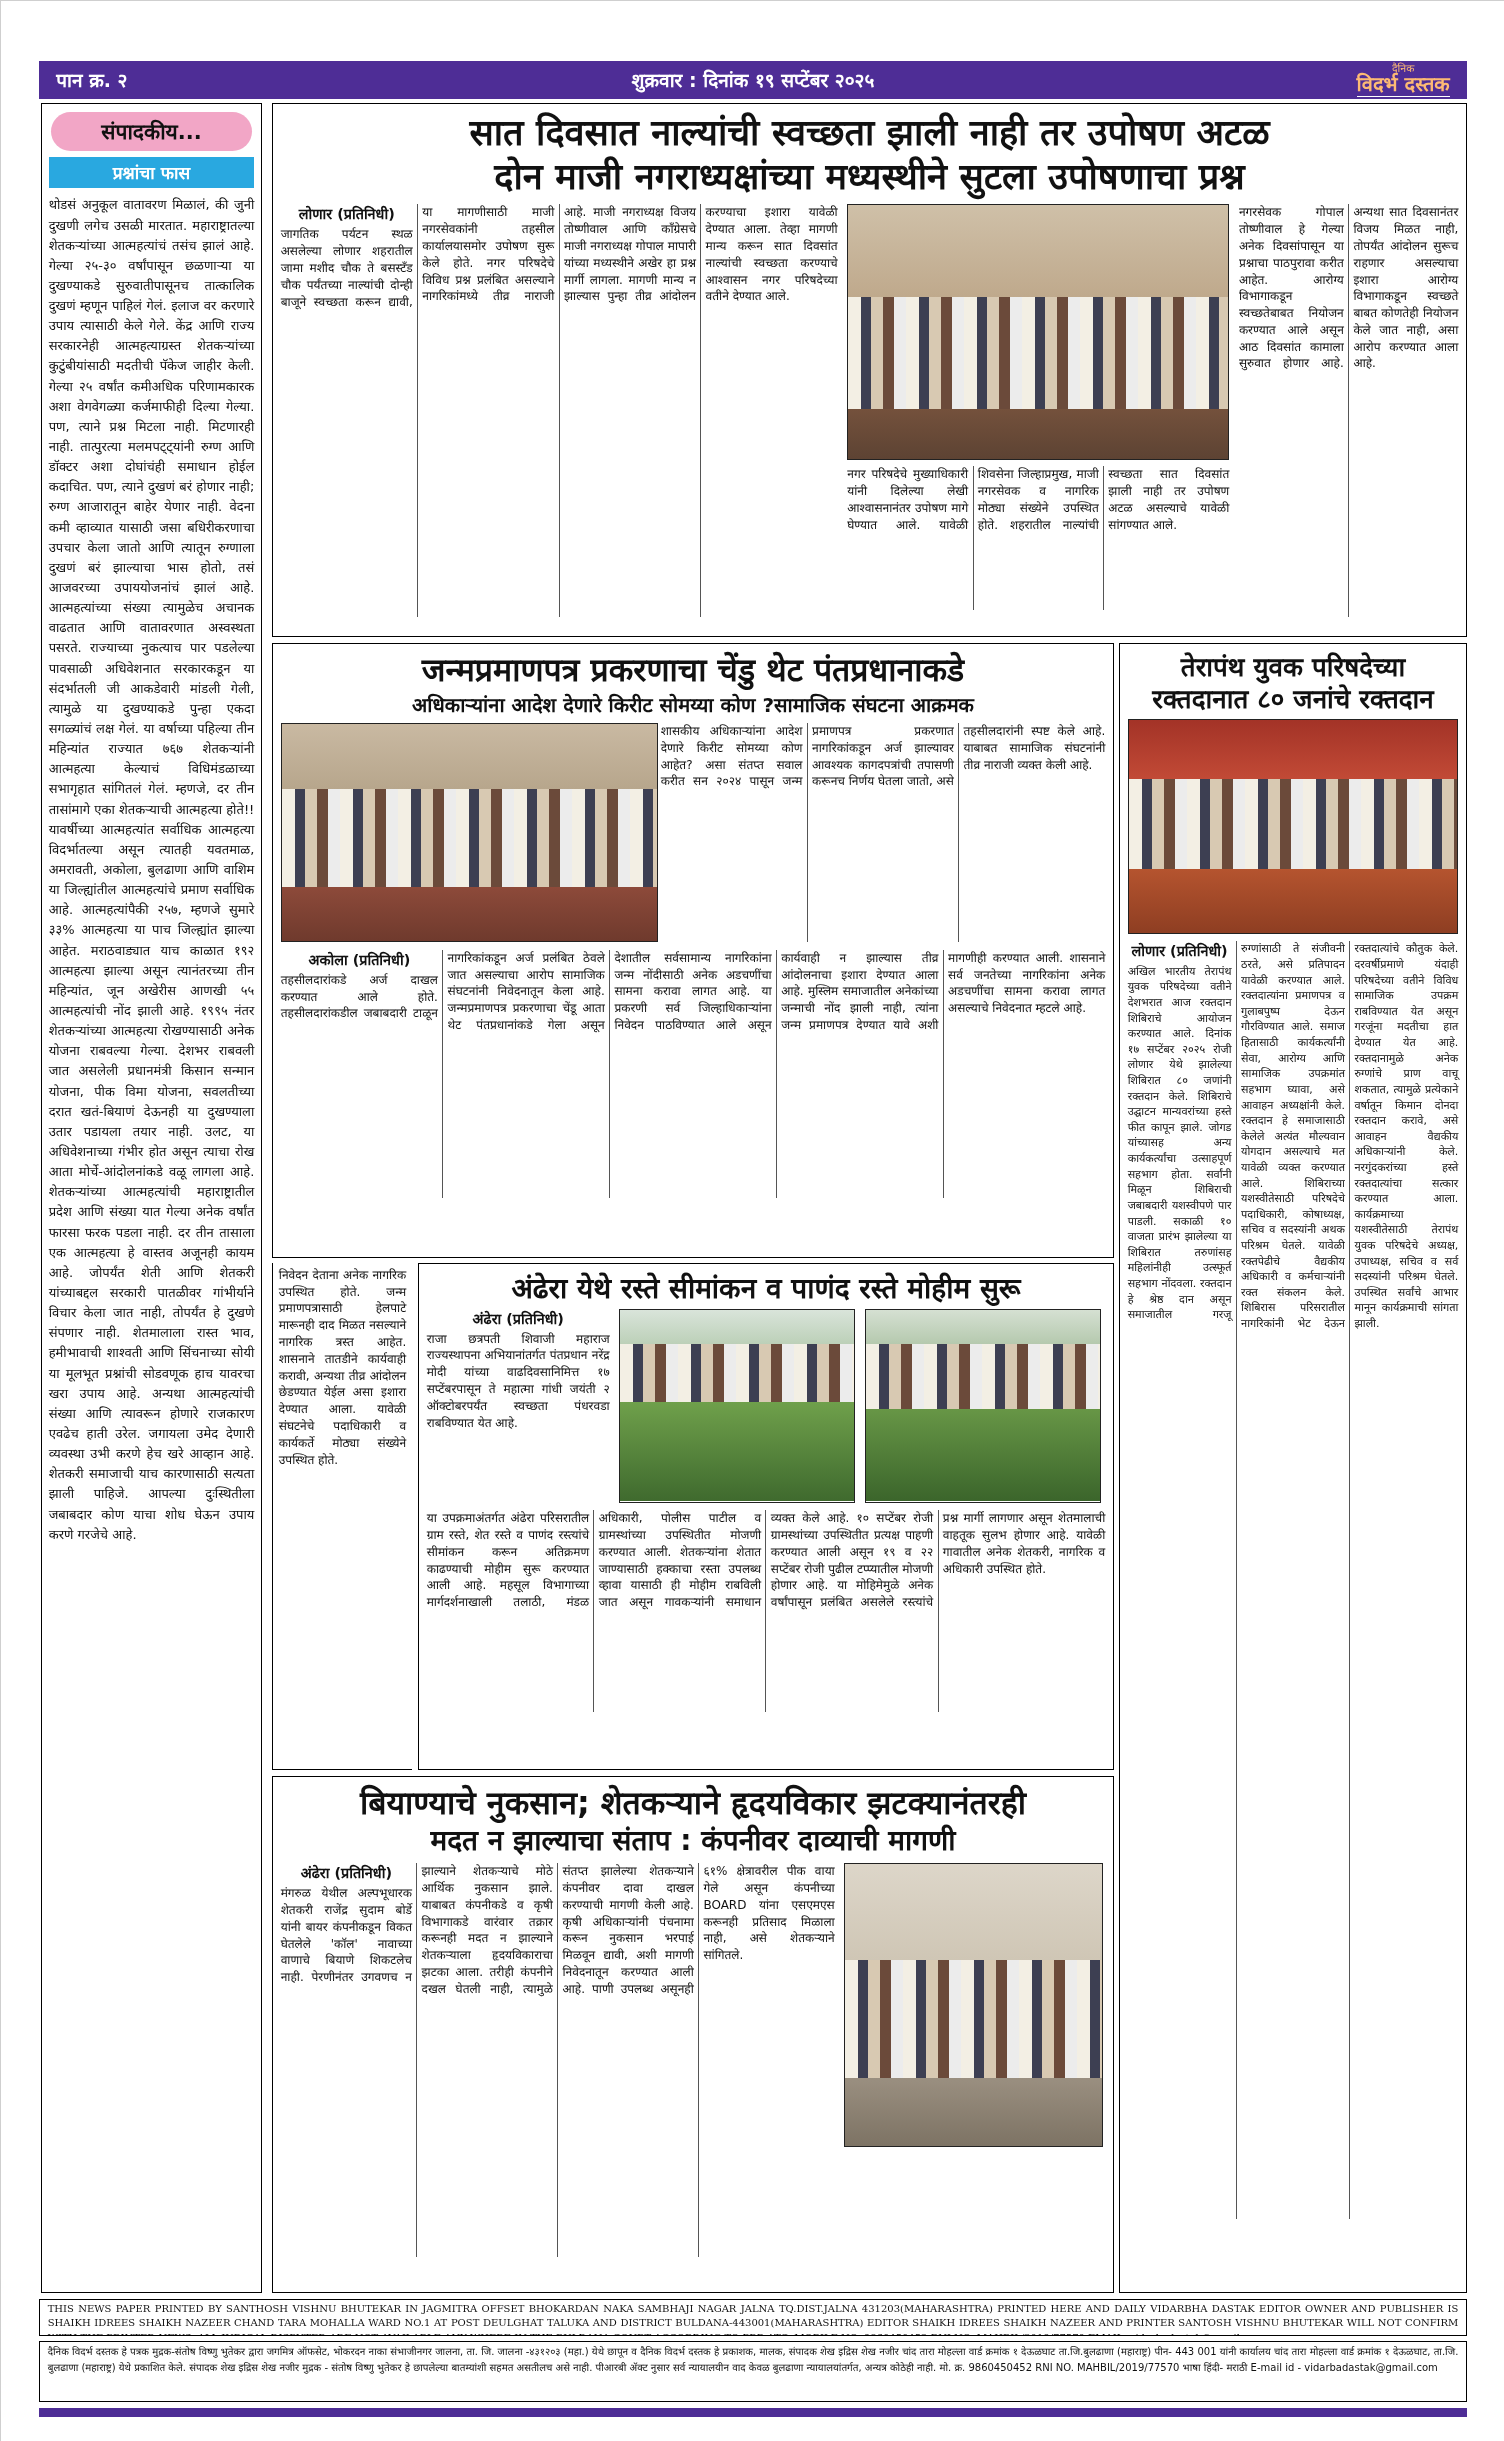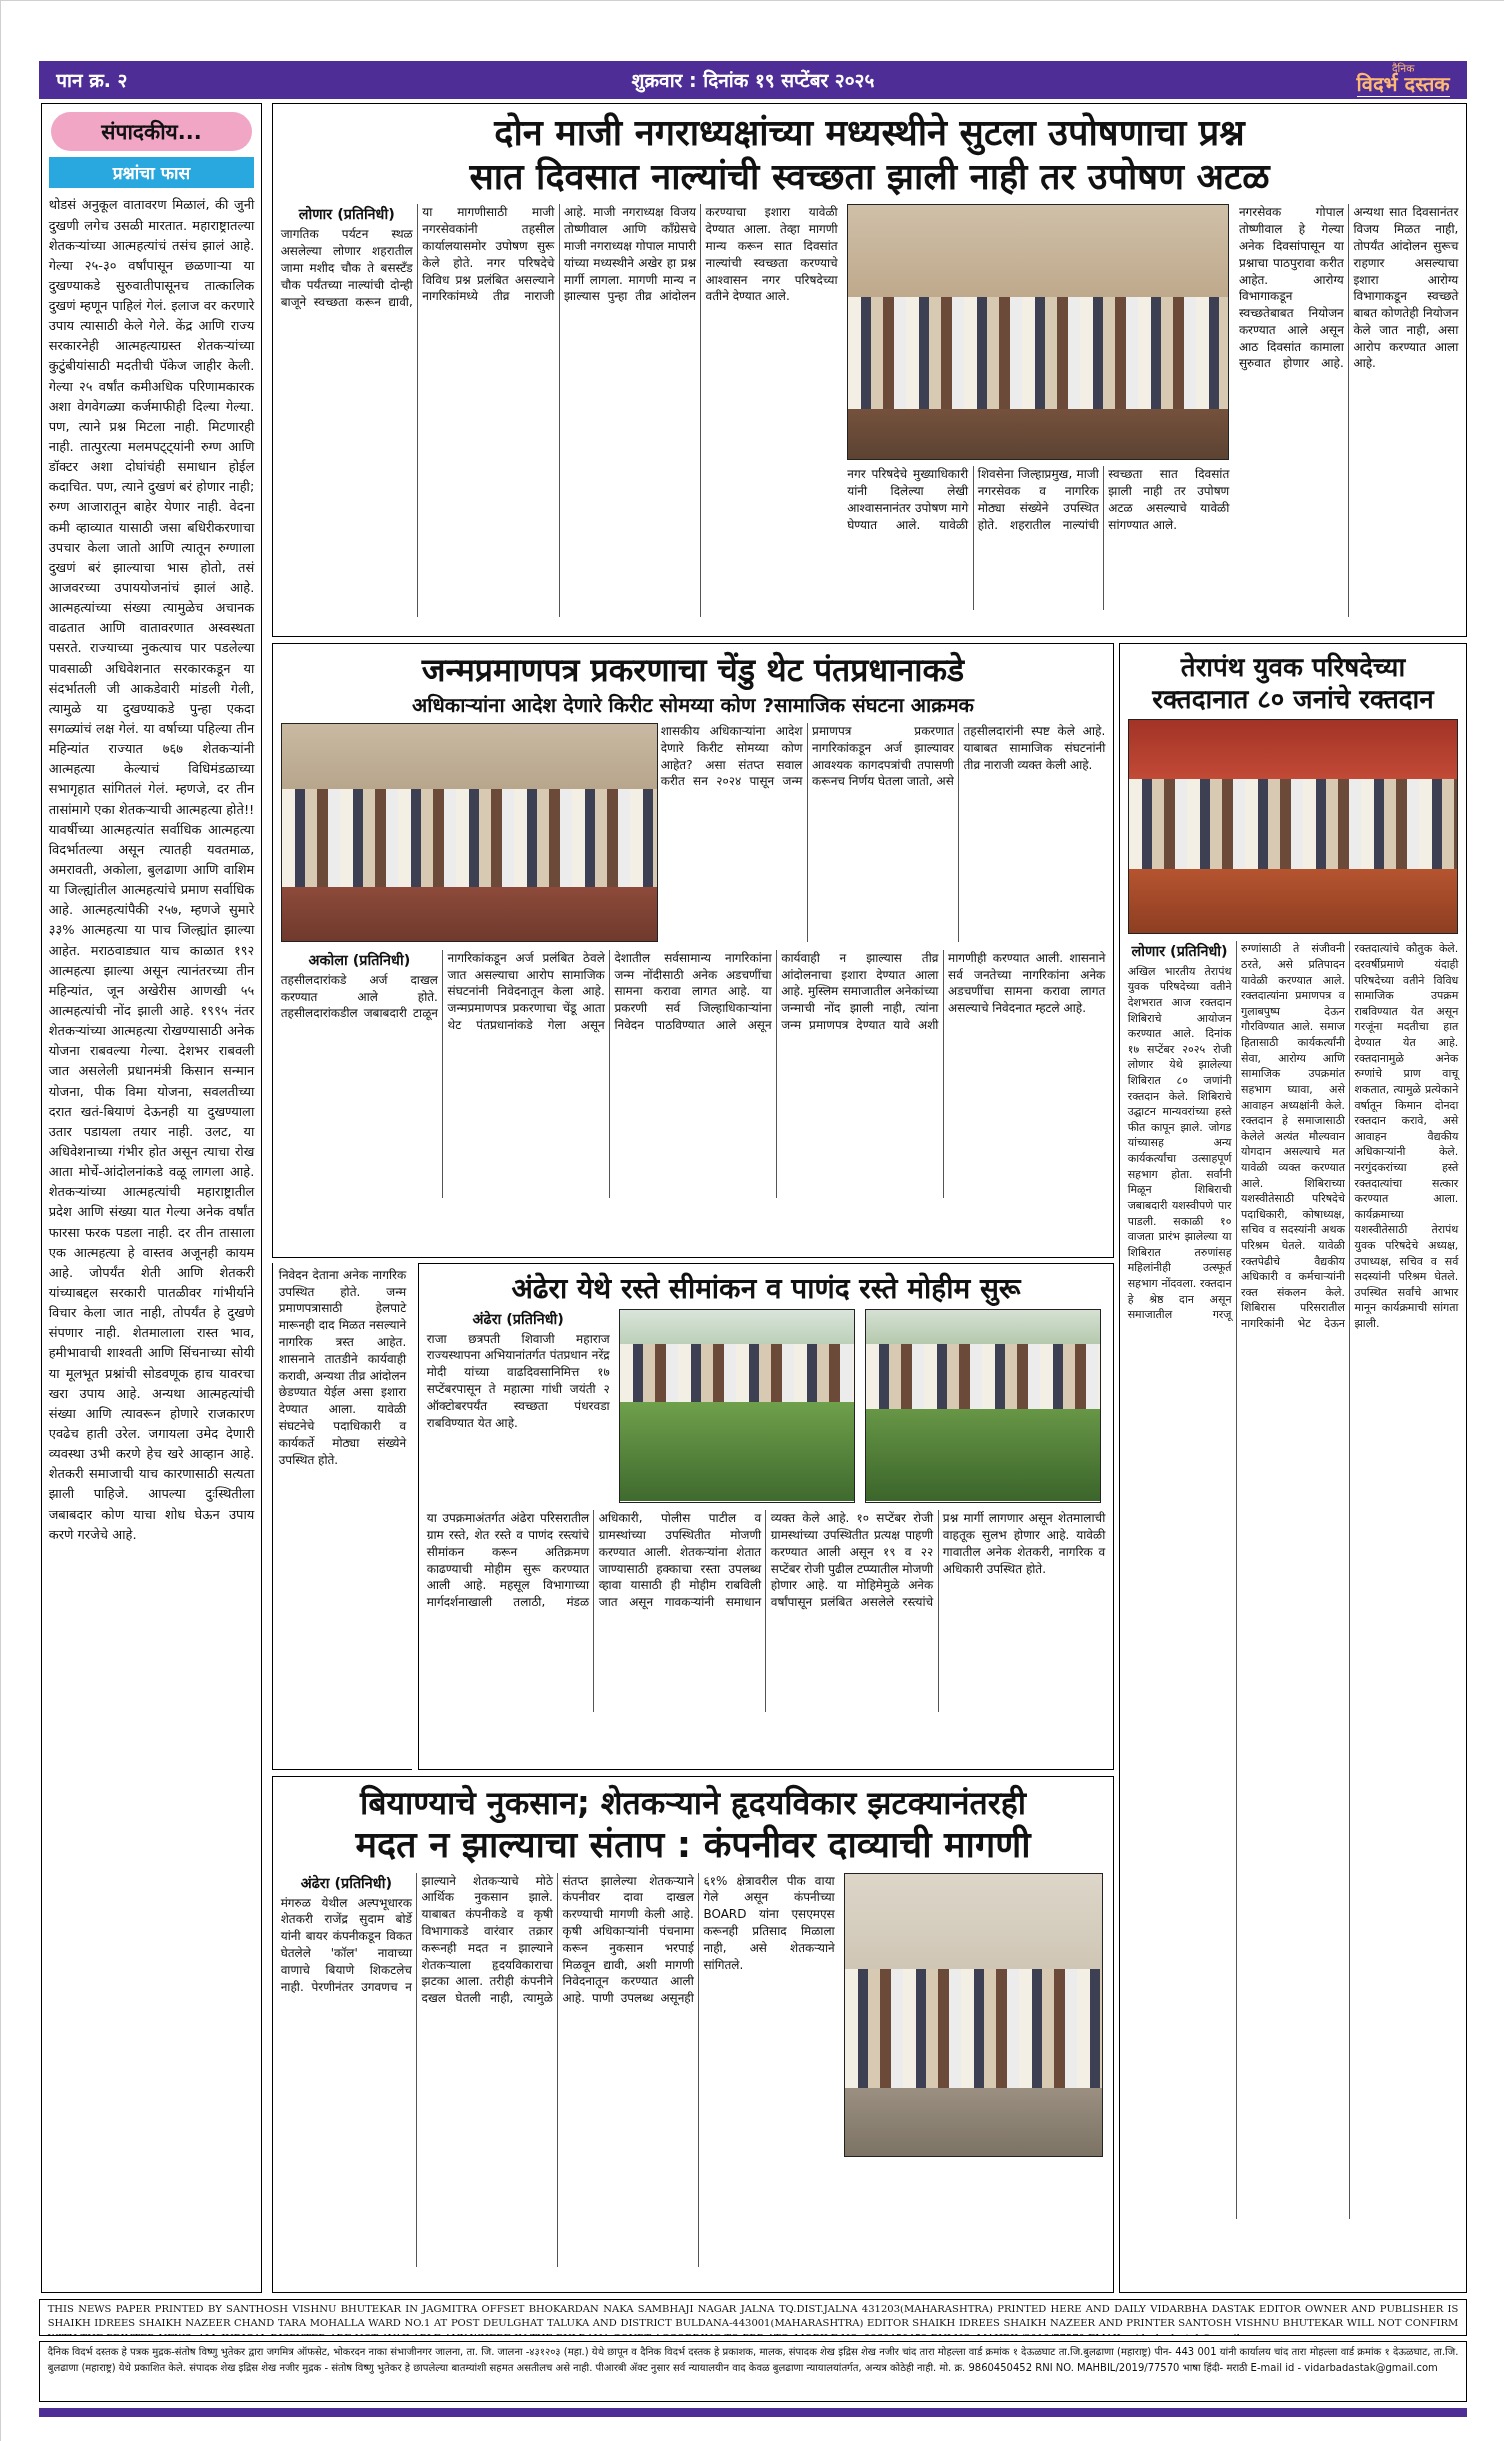--- a/index.html
+++ b/index.html
@@ -80,22 +80,22 @@
     </span>
   </div>
 
   <div class="editorial">
     <div class="ed-pill">संपादकीय...</div>
     <div class="ed-band">प्रश्नांचा फास</div>
     <div class="ed-body">थोडसं अनुकूल वातावरण मिळालं, की जुनी दुखणी लगेच उसळी मारतात. महाराष्ट्रातल्या शेतकऱ्यांच्या आत्महत्यांचं तसंच झालं आहे. गेल्या २५-३० वर्षांपासून छळणाऱ्या या दुखण्याकडे सुरुवातीपासूनच तात्कालिक दुखणं म्हणून पाहिलं गेलं. इलाज वर करणारे उपाय त्यासाठी केले गेले. केंद्र आणि राज्य सरकारनेही आत्महत्याग्रस्त शेतकऱ्यांच्या कुटुंबीयांसाठी मदतीची पॅकेज जाहीर केली. गेल्या २५ वर्षांत कमीअधिक परिणामकारक अशा वेगवेगळ्या कर्जमाफीही दिल्या गेल्या. पण, त्याने प्रश्न मिटला नाही. मिटणारही नाही. तात्पुरत्या मलमपट्ट्यांनी रुग्ण आणि डॉक्टर अशा दोघांचंही समाधान होईल कदाचित. पण, त्याने दुखणं बरं होणार नाही; रुग्ण आजारातून बाहेर येणार नाही. वेदना कमी व्हाव्यात यासाठी जसा बधिरीकरणाचा उपचार केला जातो आणि त्यातून रुग्णाला दुखणं बरं झाल्याचा भास होतो, तसं आजवरच्या उपाययोजनांचं झालं आहे. आत्महत्यांच्या संख्या त्यामुळेच अचानक वाढतात आणि वातावरणात अस्वस्थता पसरते. राज्याच्या नुकत्याच पार पडलेल्या पावसाळी अधिवेशनात सरकारकडून या संदर्भातली जी आकडेवारी मांडली गेली, त्यामुळे या दुखण्याकडे पुन्हा एकदा सगळ्यांचं लक्ष गेलं. या वर्षाच्या पहिल्या तीन महिन्यांत राज्यात ७६७ शेतकऱ्यांनी आत्महत्या केल्याचं विधिमंडळाच्या सभागृहात सांगितलं गेलं. म्हणजे, दर तीन तासांमागे एका शेतकऱ्याची आत्महत्या होते!! यावर्षीच्या आत्महत्यांत सर्वाधिक आत्महत्या विदर्भातल्या असून त्यातही यवतमाळ, अमरावती, अकोला, बुलढाणा आणि वाशिम या जिल्ह्यांतील आत्महत्यांचे प्रमाण सर्वाधिक आहे. आत्महत्यांपैकी २५७, म्हणजे सुमारे ३३% आत्महत्या या पाच जिल्ह्यांत झाल्या आहेत. मराठवाड्यात याच काळात १९२ आत्महत्या झाल्या असून त्यानंतरच्या तीन महिन्यांत, जून अखेरीस आणखी ५५ आत्महत्यांची नोंद झाली आहे. १९९५ नंतर शेतकऱ्यांच्या आत्महत्या रोखण्यासाठी अनेक योजना राबवल्या गेल्या. देशभर राबवली जात असलेली प्रधानमंत्री किसान सन्मान योजना, पीक विमा योजना, सवलतीच्या दरात खतं-बियाणं देऊनही या दुखण्याला उतार पडायला तयार नाही. उलट, या अधिवेशनाच्या गंभीर होत असून त्याचा रोख आता मोर्चे-आंदोलनांकडे वळू लागला आहे. शेतकऱ्यांच्या आत्महत्यांची महाराष्ट्रातील प्रदेश आणि संख्या यात गेल्या अनेक वर्षांत फारसा फरक पडला नाही. दर तीन तासाला एक आत्महत्या हे वास्तव अजूनही कायम आहे. जोपर्यंत शेती आणि शेतकरी यांच्याबद्दल सरकारी पातळीवर गांभीर्याने विचार केला जात नाही, तोपर्यंत हे दुखणे संपणार नाही. शेतमालाला रास्त भाव, हमीभावाची शाश्वती आणि सिंचनाच्या सोयी या मूलभूत प्रश्नांची सोडवणूक हाच यावरचा खरा उपाय आहे. अन्यथा आत्महत्यांची संख्या आणि त्यावरून होणारे राजकारण एवढेच हाती उरेल. जगायला उमेद देणारी व्यवस्था उभी करणे हेच खरे आव्हान आहे. शेतकरी समाजाची याच कारणासाठी सत्यता झाली पाहिजे. आपल्या दुःस्थितीला जबाबदार कोण याचा शोध घेऊन उपाय करणे गरजेचे आहे.</div>
   </div>
 
   <div class="artbox" id="a1">
+    <div class="hl" style="font-size:36px">सात दिवसात नाल्यांची स्वच्छता झाली नाही तर उपोषण अटळ</div>
     <div class="hl" style="font-size:36px">दोन माजी नगराध्यक्षांच्या मध्यस्थीने सुटला उपोषणाचा प्रश्न</div>
-    <div class="hl" style="font-size:36px">सात दिवसात नाल्यांची स्वच्छता झाली नाही तर उपोषण अटळ</div>
     <div class="content">
       <div class="cA cols body-txt">
         <span class="byline">लोणार (प्रतिनिधी)</span>
         <span>जागतिक पर्यटन स्थळ असलेल्या लोणार शहरातील जामा मशीद चौक ते बसस्टँड चौक पर्यंतच्या नाल्यांची दोन्ही बाजूने स्वच्छता करून द्यावी, या मागणीसाठी माजी नगरसेवकांनी तहसील कार्यालयासमोर उपोषण सुरू केले होते. नगर परिषदेचे विविध प्रश्न प्रलंबित असल्याने नागरिकांमध्ये तीव्र नाराजी आहे. माजी नगराध्यक्ष विजय तोष्णीवाल आणि काँग्रेसचे माजी नगराध्यक्ष गोपाल मापारी यांच्या मध्यस्थीने अखेर हा प्रश्न मार्गी लागला. मागणी मान्य न झाल्यास पुन्हा तीव्र आंदोलन करण्याचा इशारा यावेळी देण्यात आला. तेव्हा मागणी मान्य करून सात दिवसांत नाल्यांची स्वच्छता करण्याचे आश्वासन नगर परिषदेच्या वतीने देण्यात आले.</span>
       </div>
       <div class="cM">
         <div class="photo" style="width:382px;height:256px">
           <div class="band" style="height:36%;background:linear-gradient(180deg,#cfc0a8,#bfa98c)"></div>
           <div class="band crowd" style="height:44%"></div>
           <div class="band" style="height:20%;background:linear-gradient(180deg,#74513c,#5d4333)"></div>
@@ -165,21 +165,21 @@
         <div class="band" style="height:48%;background:linear-gradient(180deg,#679646,#3b652b)"></div>
       </div>
     </div>
     <div class="row2 cols body-txt">
       <span>या उपक्रमाअंतर्गत अंढेरा परिसरातील ग्राम रस्ते, शेत रस्ते व पाणंद रस्त्यांचे सीमांकन करून अतिक्रमण काढण्याची मोहीम सुरू करण्यात आली आहे. महसूल विभागाच्या मार्गदर्शनाखाली तलाठी, मंडळ अधिकारी, पोलीस पाटील व ग्रामस्थांच्या उपस्थितीत मोजणी करण्यात आली. शेतकऱ्यांना शेतात जाण्यासाठी हक्काचा रस्ता उपलब्ध व्हावा यासाठी ही मोहीम राबविली जात असून गावकऱ्यांनी समाधान व्यक्त केले आहे. १० सप्टेंबर रोजी ग्रामस्थांच्या उपस्थितीत प्रत्यक्ष पाहणी करण्यात आली असून १९ व २२ सप्टेंबर रोजी पुढील टप्प्यातील मोजणी होणार आहे. या मोहिमेमुळे अनेक वर्षांपासून प्रलंबित असलेले रस्त्यांचे प्रश्न मार्गी लागणार असून शेतमालाची वाहतूक सुलभ होणार आहे. यावेळी गावातील अनेक शेतकरी, नागरिक व अधिकारी उपस्थित होते.</span>
     </div>
   </div>
 
   <div class="artbox" id="a5">
     <div class="hl" style="font-size:32px">बियाण्याचे नुकसान; शेतकऱ्याने हृदयविकार झटक्यानंतरही</div>
-    <div class="hl" style="font-size:36px">मदत न झाल्याचा संताप : कंपनीवर दाव्याची मागणी</div>
+    <div class="hl" style="font-size:28px">मदत न झाल्याचा संताप : कंपनीवर दाव्याची मागणी</div>
     <div class="content">
       <div class="cL cols body-txt">
         <span class="byline">अंढेरा (प्रतिनिधी)</span>
         <span>मंगरुळ येथील अल्पभूधारक शेतकरी राजेंद्र सुदाम बोर्डे यांनी बायर कंपनीकडून विकत घेतलेले 'कॉल' नावाच्या वाणाचे बियाणे शिकटलेच नाही. पेरणीनंतर उगवणच न झाल्याने शेतकऱ्याचे मोठे आर्थिक नुकसान झाले. याबाबत कंपनीकडे व कृषी विभागाकडे वारंवार तक्रार करूनही मदत न झाल्याने शेतकऱ्याला हृदयविकाराचा झटका आला. तरीही कंपनीने दखल घेतली नाही, त्यामुळे संतप्त झालेल्या शेतकऱ्याने कंपनीवर दावा दाखल करण्याची मागणी केली आहे. कृषी अधिकाऱ्यांनी पंचनामा करून नुकसान भरपाई मिळवून द्यावी, अशी मागणी निवेदनातून करण्यात आली आहे. पाणी उपलब्ध असूनही ६१% क्षेत्रावरील पीक वाया गेले असून कंपनीच्या BOARD यांना एसएमएस करूनही प्रतिसाद मिळाला नाही, असे शेतकऱ्याने सांगितले.</span>
       </div>
       <div class="rstack">
         <div class="photo" style="width:259px;height:284px">
           <div class="band" style="height:34%;background:linear-gradient(180deg,#ddd6c9,#cfc6b5)"></div>
           <div class="band crowd" style="height:42%"></div>
           <div class="band" style="height:24%;background:linear-gradient(180deg,#9a8f80,#7d7364)"></div>

